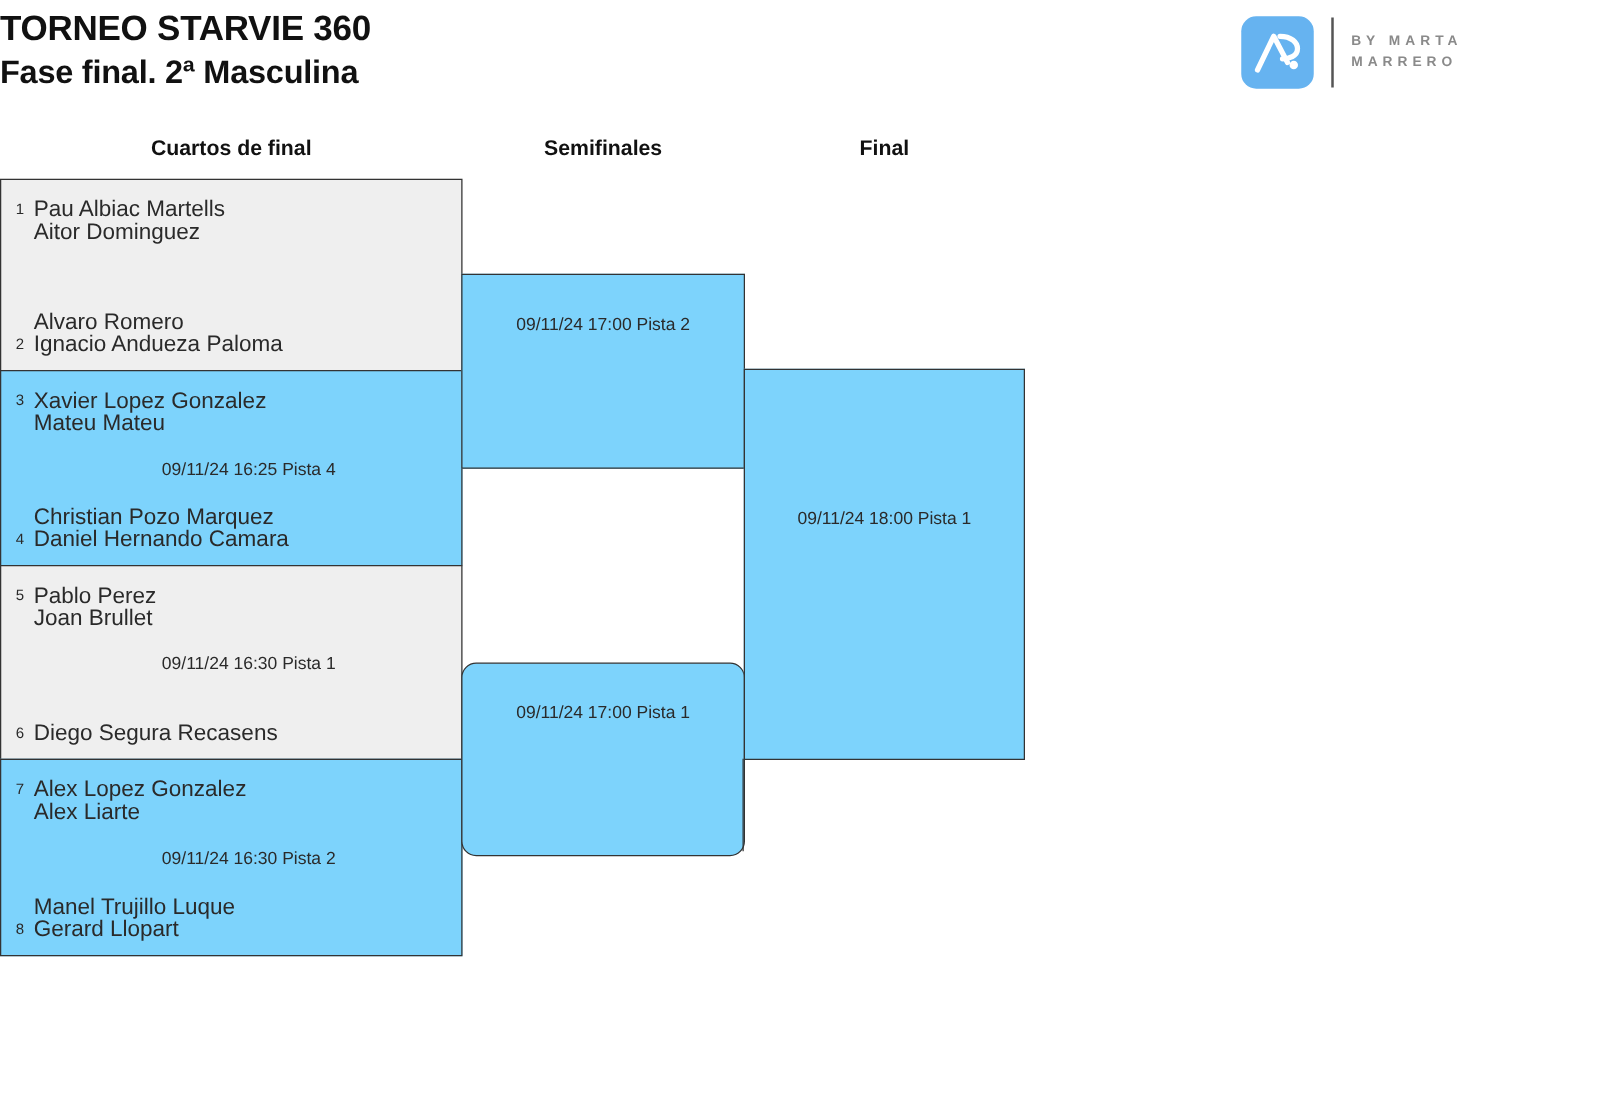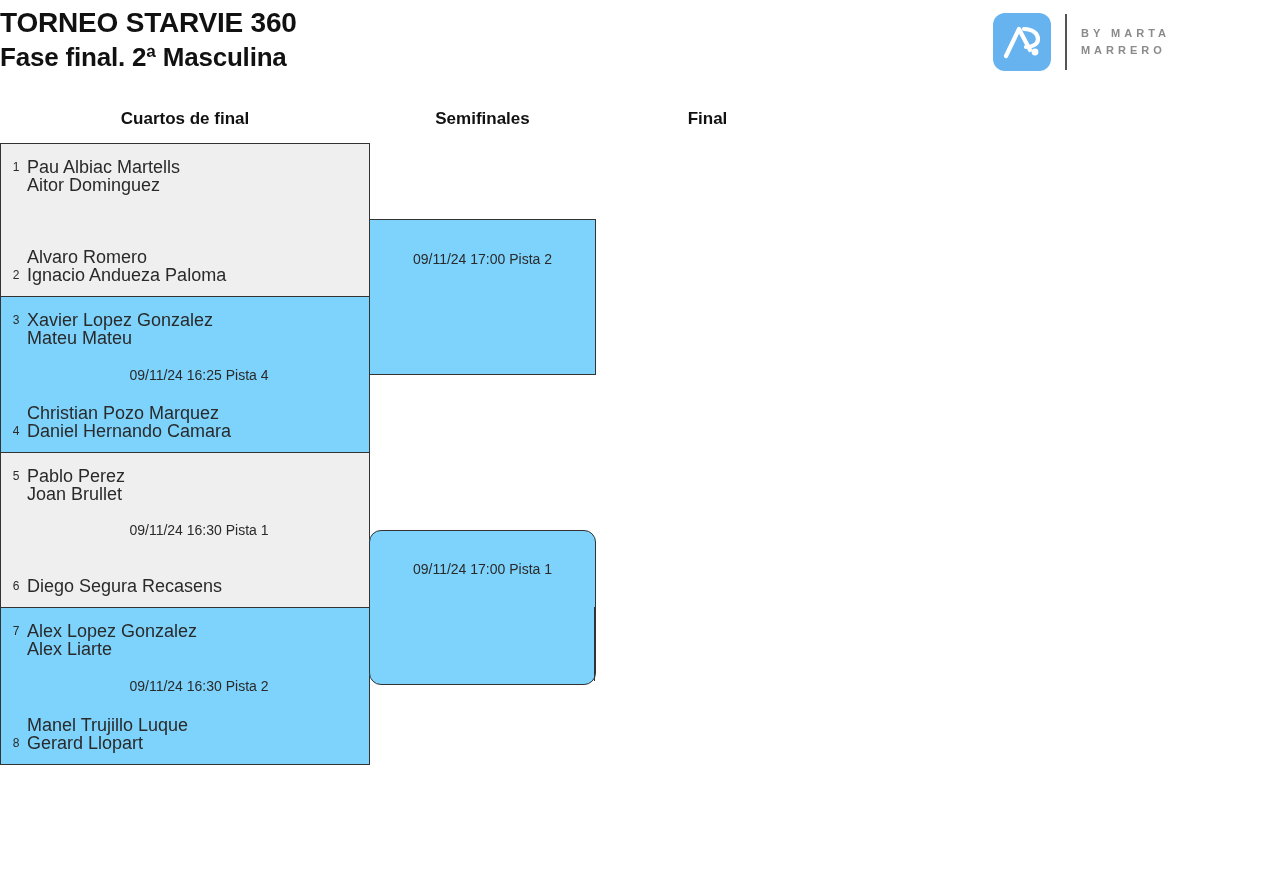--- a/index.html
+++ b/index.html
@@ -321,16 +321,19 @@
   </div>
 
   <div class="match-box sf" id="sf-1">
     <div class="schedule">09/11/24 17:00 Pista 2</div>
   </div>
 
   <div class="match-box sf" id="sf-2">
     <div class="schedule">09/11/24 17:00 Pista 1</div>
   </div>
 
+  <div class="match-box" id="final-box">
+    <div class="schedule">09/11/24 18:00 Pista 1</div>
+  </div>
 
   <div id="champion-stub"></div>
 
 </div>
 
 </body></html>

